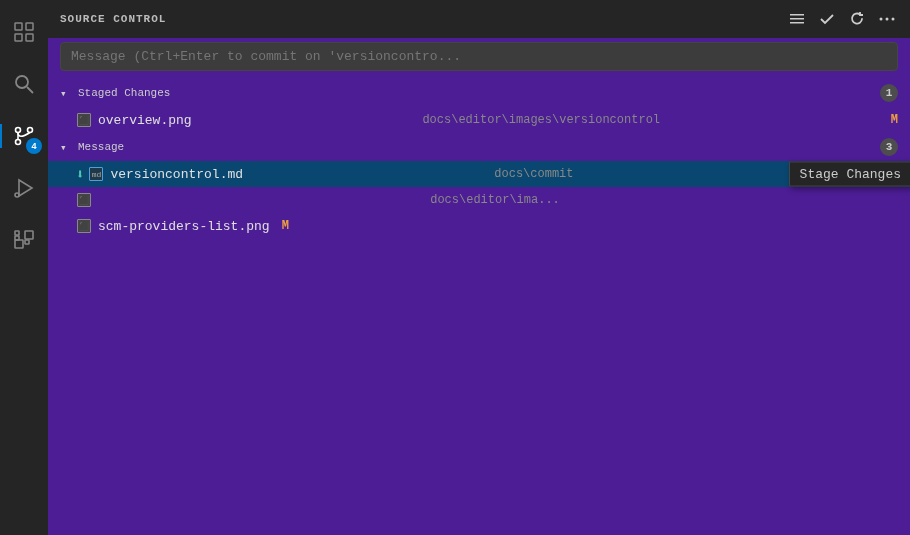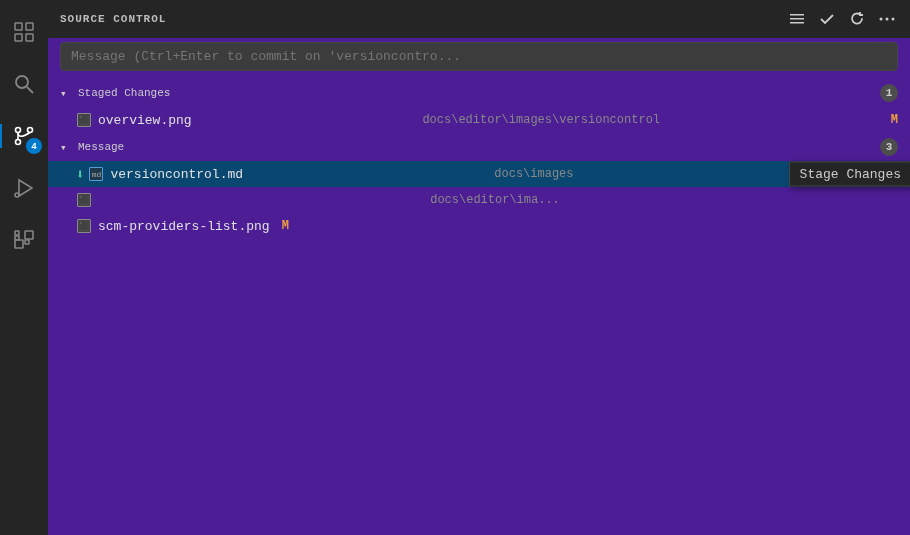--- a/index.html
+++ b/index.html
@@ -377,21 +377,21 @@
       <span class="section-label">Message</span>
       <span class="section-count">3</span>
     </div>
 
     <div class="file-row selected" style="position:relative;">
       <span class="down-arrow">⬇</span>
       <div class="file-icon">
         <div class="file-icon-img" style="border-color:#569cd6; background:#1e3a4a;text-align:right;">md</div>
       </div>
       <span class="file-name">versioncontrol.md</span>
-      <span class="file-path">docs\images</span>
+      <span class="file-path">docs\commit</span>
       <div class="row-actions">
         <span class="row-action-icon" title="Open File">
           <svg width="14" height="14" viewBox="0 0 16 16" fill="none" stroke="currentColor" stroke-width="1.5">
             <rect x="3" y="2" width="8" height="11" rx="0.5"></rect>
             <path d="M7 2 L13 2 L13 8"></path>
             <path d="M7 2 L13 8"></path>
           </svg>
         </span>
         <span class="row-action-icon" title="Discard Changes">
           <svg width="14" height="14" viewBox="0 0 16 16" fill="none" stroke="currentColor" stroke-width="1.5">

